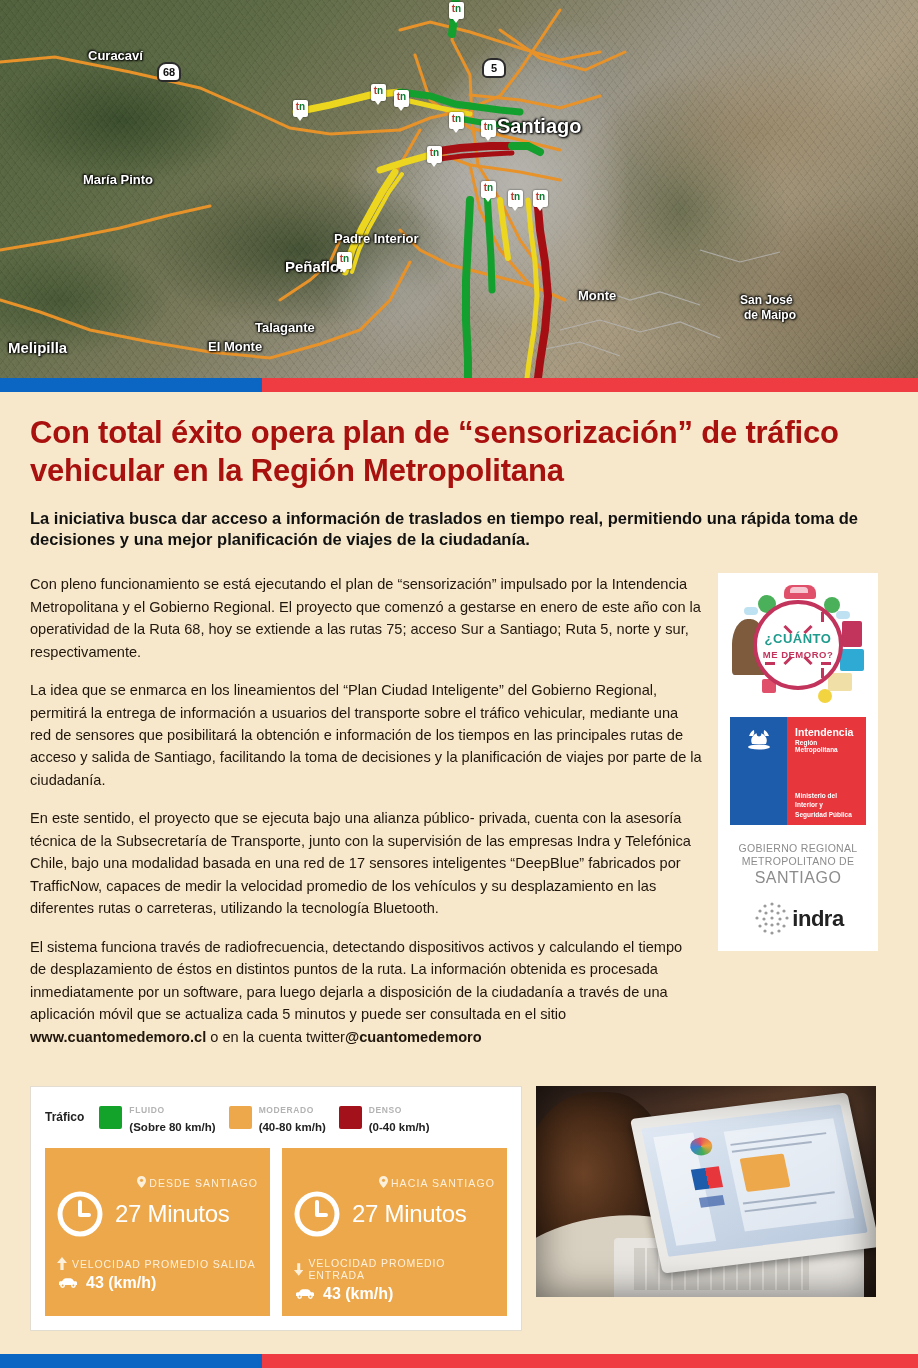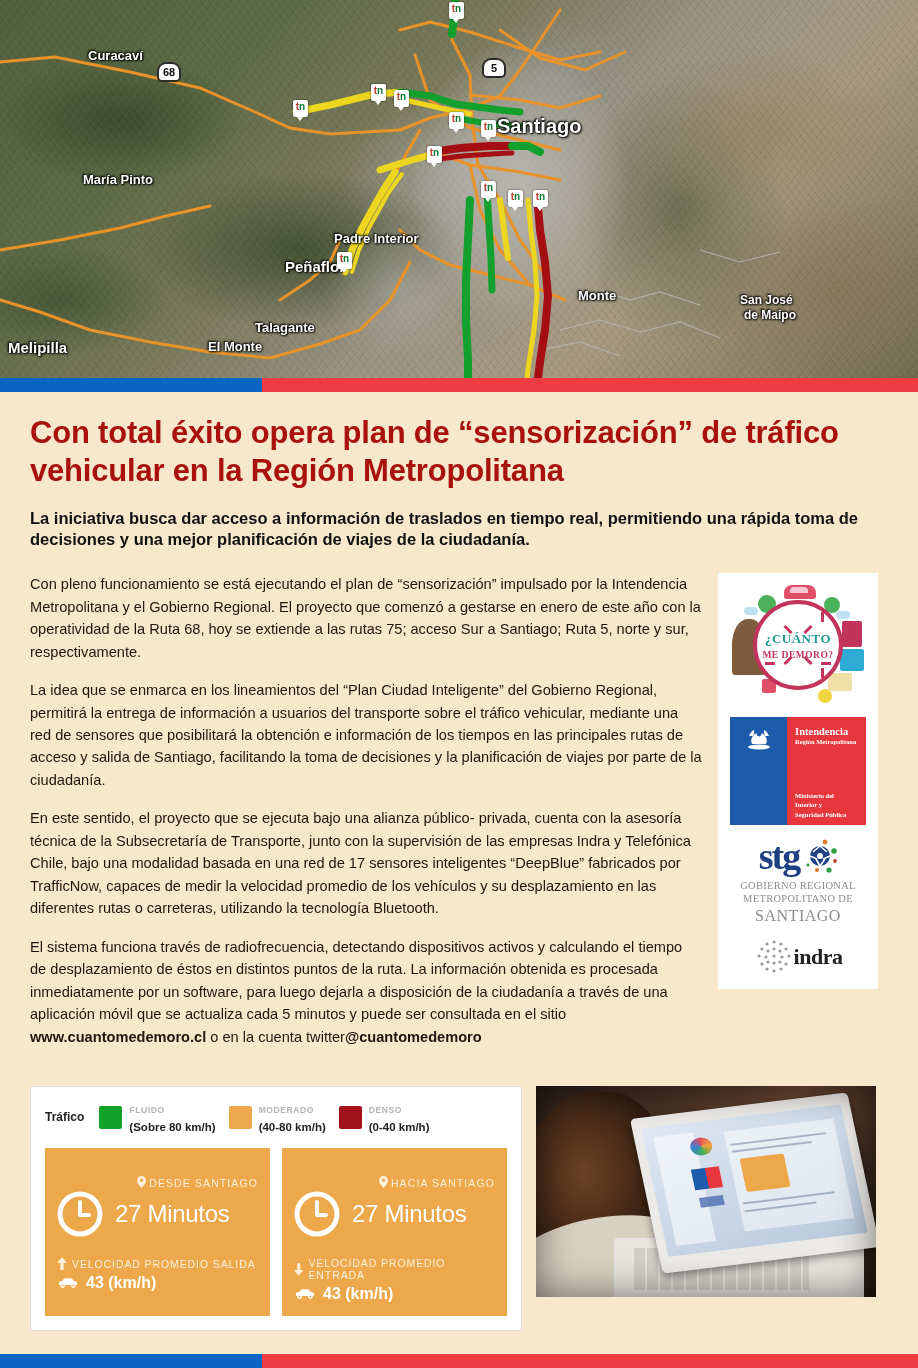--- a/index.html
+++ b/index.html
@@ -90,21 +90,20 @@
 
   .cols { display: flex; margin: 22px 30px 0 30px; gap: 16px; }
   .bodycol { width: 672px; }
   .bodycol p { color: #20160c; font-size: 14.6px; line-height: 1.54; margin-bottom: 16px; }
   .bodycol p b { font-weight: bold; }
 
   .logocol {
     width: 160px; background: #fff; padding: 12px 18px;
     display: flex; flex-direction: column; align-items: center; gap: 12px;
     align-self: flex-start;
-    font-family: Liberation Serif, serif;
   }
 
   
   .cmd { position: relative; width: 132px; height: 120px; }
   .cmd .deco { position: absolute; border-radius: 2px; }
   .cmd .clock {
     position: absolute; left: 21px; top: 15px; width: 90px; height: 90px;
     border-radius: 50%; border: 4px solid #c2345c; background: #fff;
     display: flex; flex-direction: column; align-items: center; justify-content: center;
   }
@@ -351,34 +350,20 @@
           </div>
           <div>
             <div class="t3">Ministerio del</div>
             <div class="t3">Interior y</div>
             <div class="t3">Seguridad Pública</div>
           </div>
         </div>
       </div>
 
       <div class="stg">
-        <div style="display:flex;align-items:center;justify-content:center;gap:4px;">
-          <span class="word">stg</span>
-          <svg width="34" height="34" viewBox="0 0 34 34">
-            <circle cx="17" cy="17" r="10" fill="#1d3f84"></circle>
-            <path d="M17 7 L24 13 M17 7 L10 13 M7 17 L14 20 M27 17 L20 20 M17 27 L13 20 M17 27 L22 20" stroke="#fff" stroke-width="1.6" fill="none"></path>
-            <circle cx="17" cy="17" r="3" fill="#fff"></circle>
-            <circle cx="22" cy="3" r="2.4" fill="#e07a2a"></circle>
-            <circle cx="31" cy="12" r="2.8" fill="#2f9e41"></circle>
-            <circle cx="32" cy="22" r="1.9" fill="#c94030"></circle>
-            <circle cx="26" cy="31" r="2.6" fill="#2f9e41"></circle>
-            <circle cx="14" cy="31" r="2" fill="#d2762a"></circle>
-            <circle cx="5" cy="26" r="1.6" fill="#2f9e41"></circle>
-          </svg>
-        </div>
         <div class="sub">
           <div>GOBIERNO REGIONAL</div>
           <div>METROPOLITANO DE</div>
           <div class="big">SANTIAGO</div>
         </div>
       </div>
 
       <div class="indra">
         <svg width="40" height="40" viewBox="0 0 40 40">
           <g fill="#9a9a9a">

